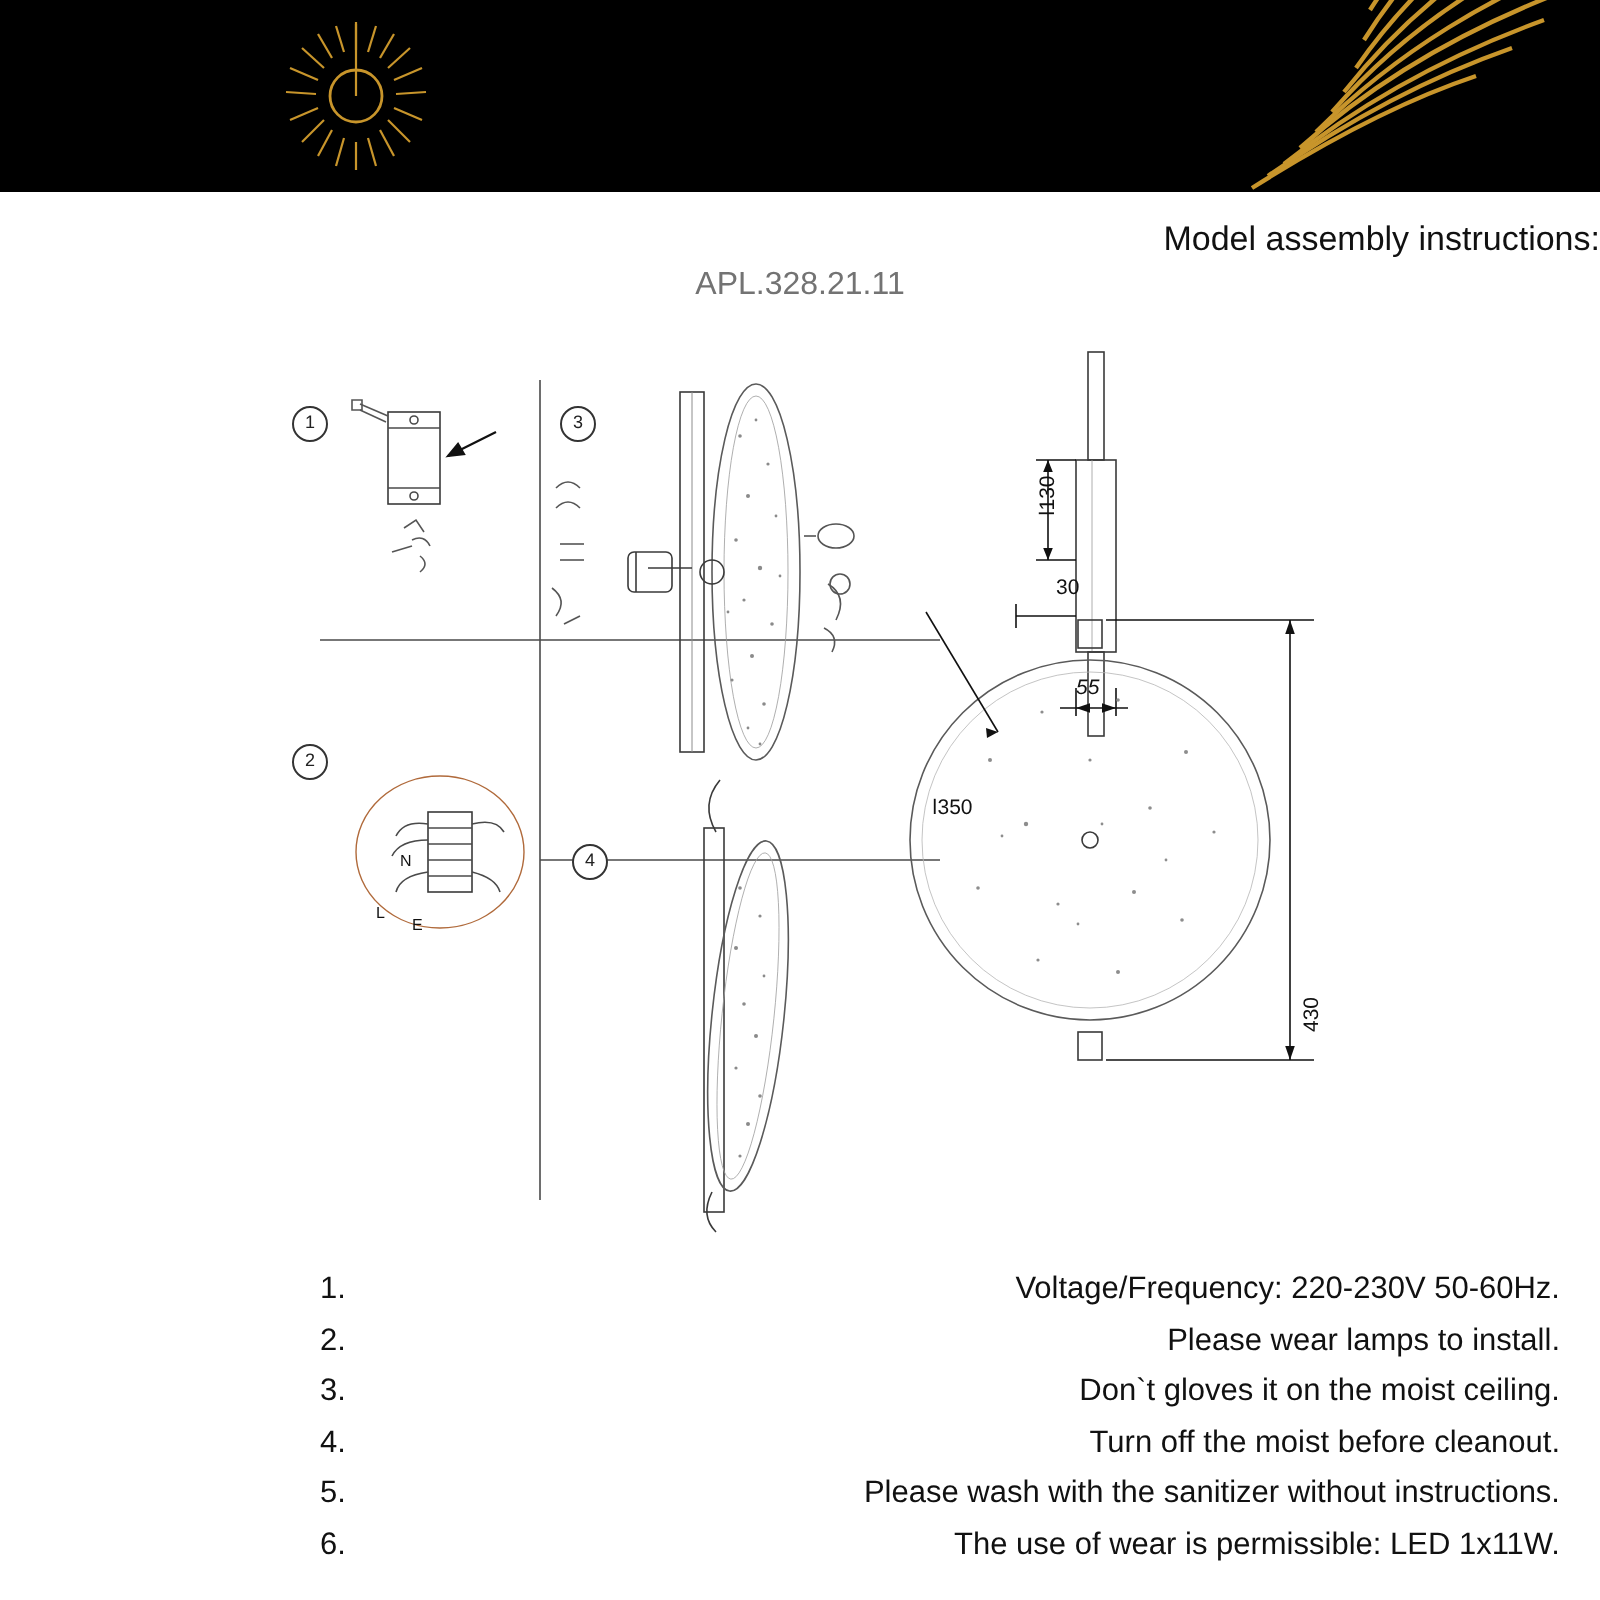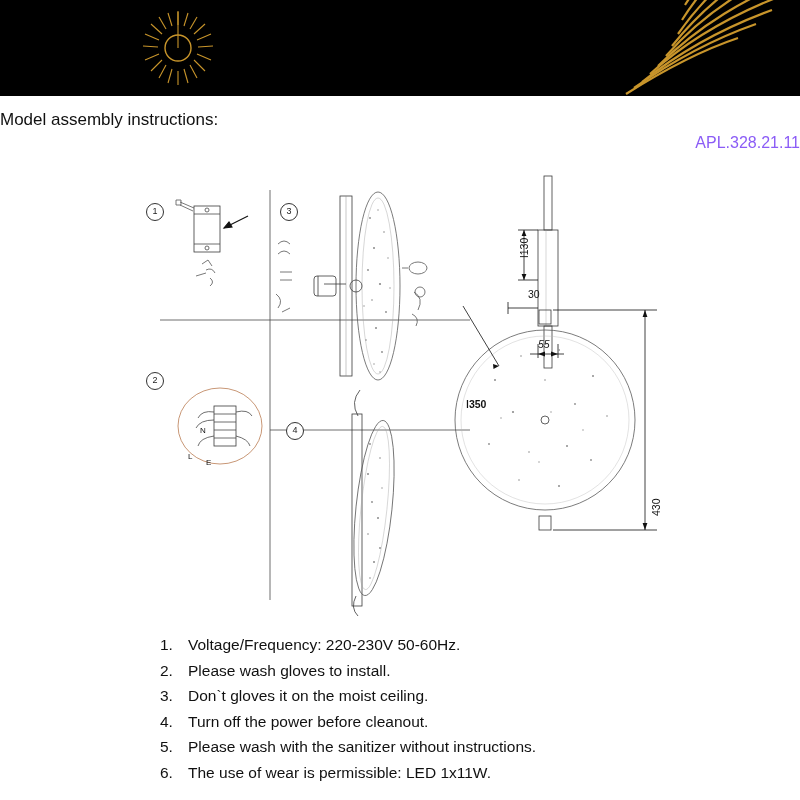--- a/index.html
+++ b/index.html
@@ -20,26 +20,26 @@
   }
   .sunburst-left{
     position:absolute;left:130px;top:8px;width:96px;height:80px;
   }
   .sunburst-right{
     position:absolute;left:470px;top:-120px;width:360px;height:230px;
   }
 
   
   .title{
-    position:absolute;left:0;top:110px;width:800px;text-align:left;
+    position:absolute;left:0;top:110px;width:800px;text-align:right;
     font-size:17px;color:#111;
   }
   .model{
-    position:absolute;left:0;top:134px;width:800px;text-align:right;
-    font-size:16px;color:#8b5cf6;
+    position:absolute;left:0;top:134px;width:800px;text-align:center;
+    font-size:16px;color:#737373;
   }
 
   
   .diagram{
     position:absolute;left:0;top:160px;width:800px;height:460px;
   }
 
   
   .step{
     position:absolute;width:16px;height:16px;border-radius:50%;
@@ -56,21 +56,21 @@
     transform:rotate(-90deg);transform-origin:left top;white-space:nowrap;
   }
 
   
   .notes{
     position:absolute;left:160px;top:632px;width:620px;
     font-size:15.5px;line-height:25.5px;color:#111;
   }
   .notes .row{display:flex;}
   .notes .num{width:28px;flex:0 0 28px;}
-  .notes .txt{flex:1;}
+  .notes .txt{flex:1;text-align:right;}
 </style>
 </head>
 <body>
 
 <div class="banner">
 
   <svg class="sunburst-left" viewBox="0 0 96 80">
     <g stroke="#c8952b" stroke-width="1.1" fill="none">
       <circle cx="48" cy="40" r="13" fill="#000" stroke="#c8952b" stroke-width="1.4"></circle>
       <g id="rays">
@@ -323,40 +323,40 @@
 
   
   <div class="dim" style="left:200px;top:266px;font-size:8px;">N</div>
   <div class="dim" style="left:188px;top:292px;font-size:8px;">L</div>
   <div class="dim" style="left:206px;top:298px;font-size:8px;">E</div>
 
   
   <div class="dim vert" style="left:518px;top:98px;">ǀ130</div>
   <div class="dim" style="left:528px;top:128px;">30</div>
   <div class="dim" style="left:538px;top:178px;font-style:italic;">55</div>
-  <div class="dim" style="left:466px;top:238px;font-weight:bold;">ǀ350</div>
+  <div class="dim" style="left:466px;top:238px;">ǀ350</div>
   <div class="dim vert" style="left:650px;top:356px;">430</div>
 </div>
 
 <div class="notes">
   <div class="row">
     <div class="num">1.</div>
     <div class="txt">Voltage/Frequency: 220-230V 50-60Hz.</div>
   </div>
   <div class="row">
     <div class="num">2.</div>
-    <div class="txt">Please wash gloves to install.</div>
+    <div class="txt">Please wear lamps to install.</div>
   </div>
   <div class="row">
     <div class="num">3.</div>
     <div class="txt">Don`t gloves it on the moist ceiling.</div>
   </div>
   <div class="row">
     <div class="num">4.</div>
-    <div class="txt">Turn off the power before cleanout.</div>
+    <div class="txt">Turn off the moist before cleanout.</div>
   </div>
   <div class="row">
     <div class="num">5.</div>
     <div class="txt">Please wash with the sanitizer without instructions.</div>
   </div>
   <div class="row">
     <div class="num">6.</div>
     <div class="txt">The use of wear is permissible: LED 1x11W.</div>
   </div>
 </div>

